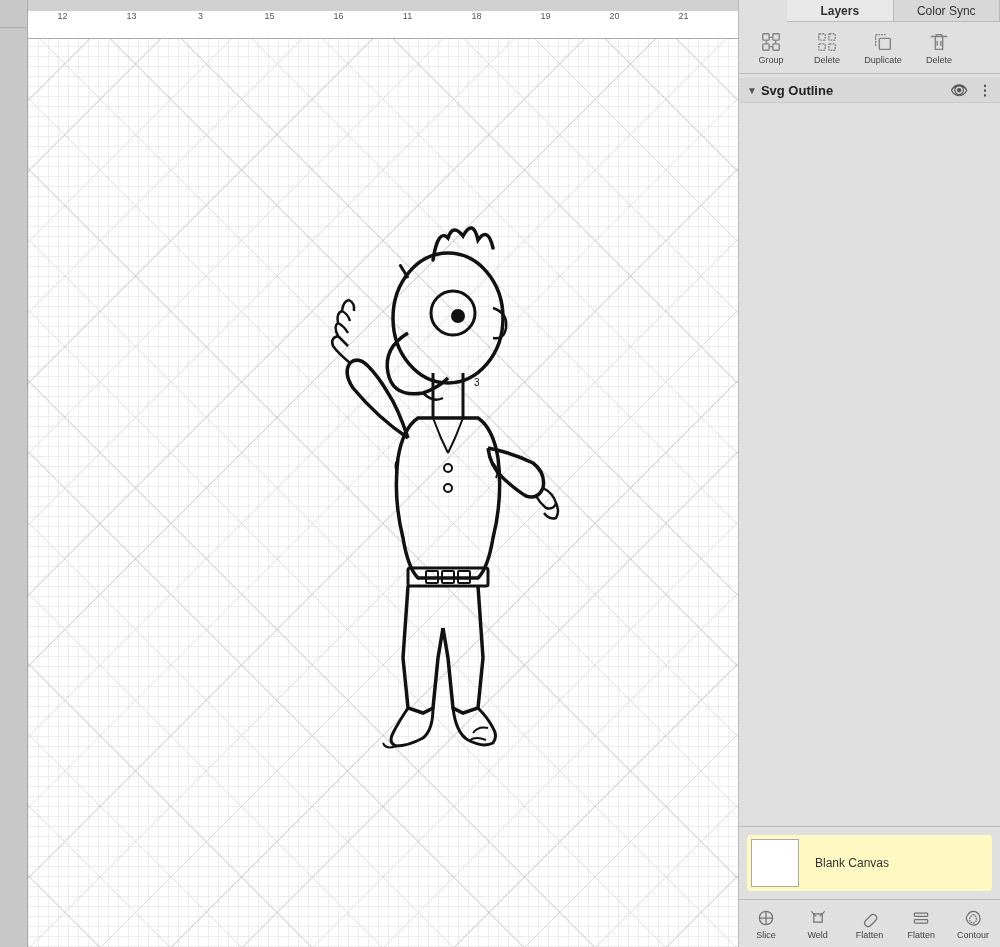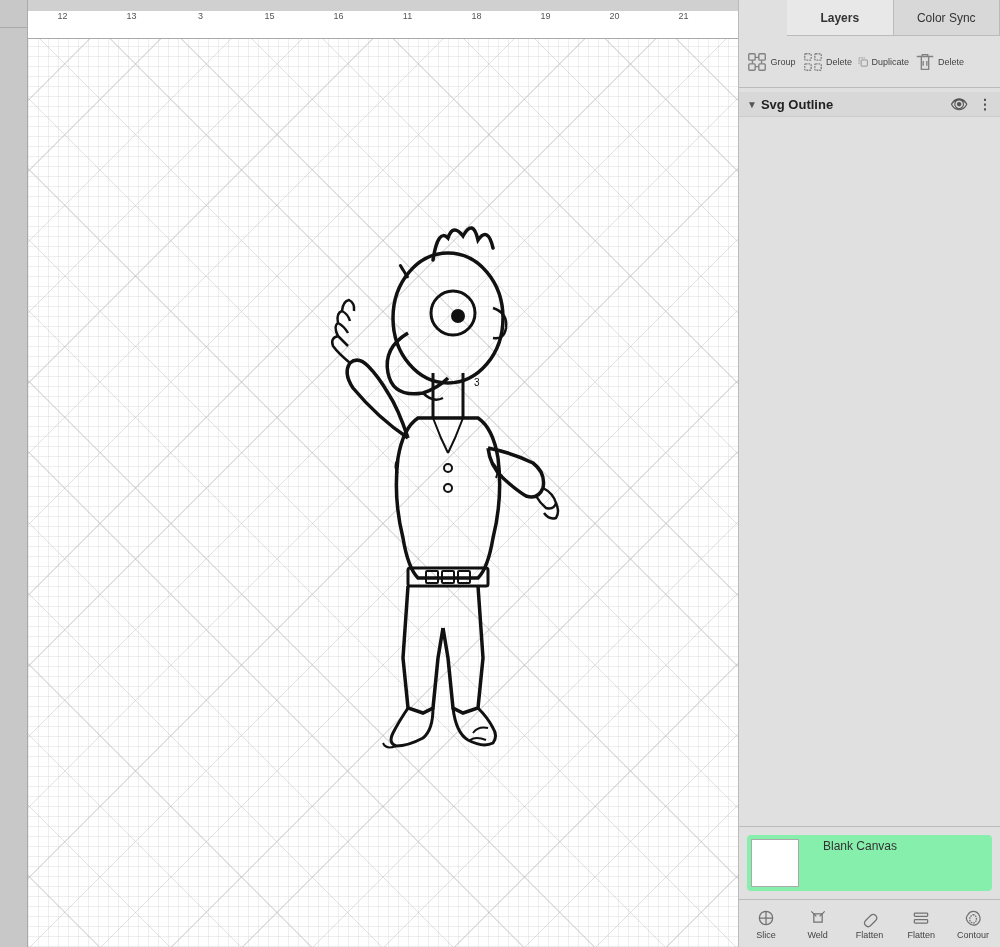--- a/index.html
+++ b/index.html
@@ -141,21 +141,21 @@
       border-left: 1px solid #bbb;
       display: flex;
       flex-direction: column;
     }
 
     
     .panel-tabs {
       display: flex;
       background: #d0d0d0;
       border-bottom: 1px solid #bbb;
-      height: 36px;
+      height: 22px;
       margin-left: 48px;
     }
 
     .panel-tab {
       flex: 1;
       display: flex;
       align-items: center;
       justify-content: center;
       font-size: 12px;
       color: #333;
@@ -175,21 +175,21 @@
       align-items: center;
       padding: 4px 6px;
       gap: 4px;
       border-bottom: 1px solid #bbb;
       background: #e0e0e0;
       height: 52px;
     }
 
     .toolbar-btn {
       display: flex;
-      flex-direction: row;
+      flex-direction: column;
       align-items: center;
       justify-content: center;
       width: 52px;
       height: 44px;
       cursor: pointer;
       border-radius: 4px;
       font-size: 9px;
       color: #444;
       gap: 2px;
     }
@@ -270,24 +270,24 @@
     }
 
     
     .bottom-section {
       border-top: 1px solid #bbb;
       padding: 8px;
     }
 
     .canvas-thumb {
       display: flex;
-      align-items: flex-start;
-      gap: 24px;
+      align-items: center;
+      gap: 16px;
       padding: 4px;
-      background: #86efac;
+      background: #fef9c3;
       border-radius: 4px;
       cursor: pointer;
     }
 
     .canvas-thumb-img {
       width: 48px;
       height: 48px;
       background: white;
       border: 1px solid #aaa;
       flex-shrink: 0;

